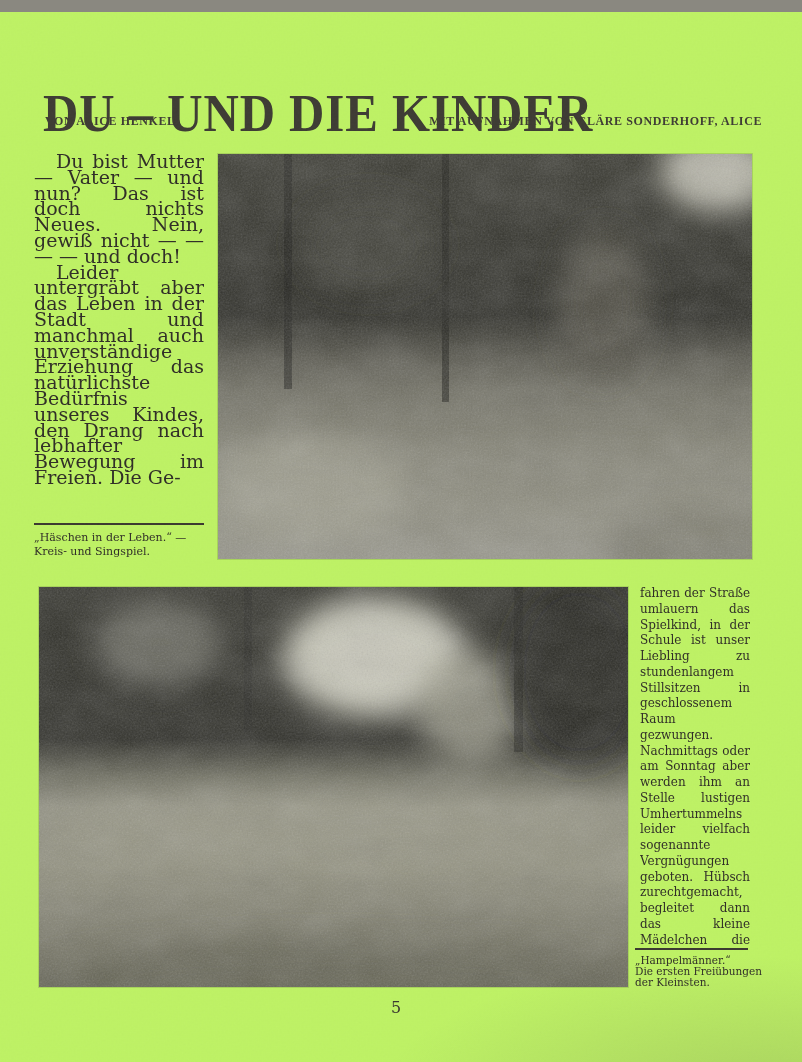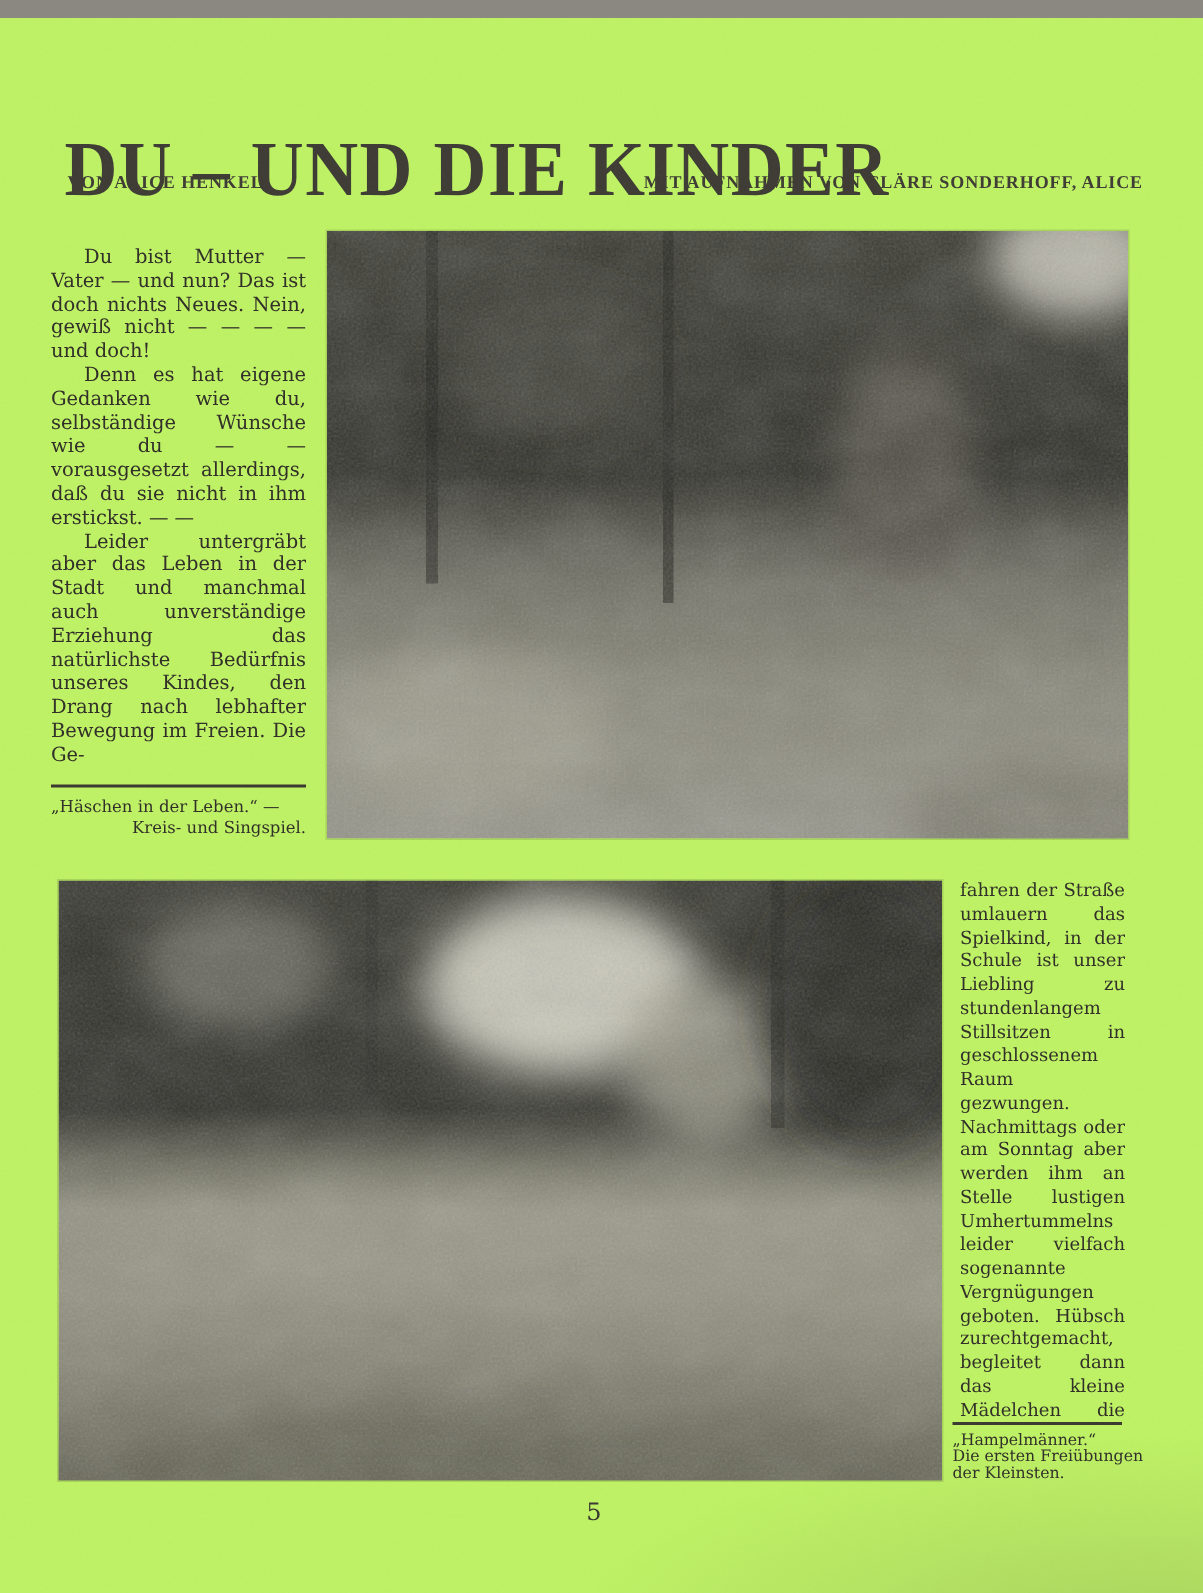--- a/index.html
+++ b/index.html
@@ -24,41 +24,41 @@
   .byline-author,.byline-credit{
     position:absolute;top:102px;
     font-family:"Liberation Serif",serif;
     font-weight:700;font-size:12px;letter-spacing:.6px;
     color:#3d3b33;white-space:nowrap;
   }
   .byline-author{left:45px;}
   .byline-credit{right:40px;}
   
   .col-left{
-    position:absolute;left:34px;top:152px;width:170px;height:372px;
+    position:absolute;left:34px;top:142px;width:170px;height:372px;
     overflow:hidden;
-    font-size:13px;line-height:15.8px;text-align:justify;
+    font-size:19px;line-height:15.8px;text-align:justify;
     color:#2f2d26;
   }
   .col-left p{margin:0;text-indent:22px;}
   .col-right{
     position:absolute;left:640px;top:574px;width:110px;height:360px;
     overflow:hidden;
     font-size:12px;line-height:15.75px;text-align:justify;
     color:#2f2d26;
   }
   .col-right p{margin:0;}
   .rule{position:absolute;height:2px;background:#3a382f;}
   .rule-left{left:34px;top:511px;width:170px;}
   .rule-right{left:635px;top:936px;width:113px;}
   .cap-left{
     position:absolute;left:34px;top:519px;width:170px;
     font-size:11px;line-height:13.5px;color:#2f2d26;
   }
-  .cap-left .l2{text-align:right;}
+  .cap-left .l2{text-align:left;}
   .cap-right{
     position:absolute;left:635px;top:943px;width:152px;
     font-size:10.5px;line-height:11px;color:#2f2d26;
   }
   
   .photo{position:absolute;outline:1px solid rgba(40,38,32,.15);}
   .photo-top{left:218px;top:142px;width:534px;height:405px;}
   .photo-bottom{left:39px;top:575px;width:589px;height:400px;}
   .photo svg{display:block;width:100%;height:100%;}
   
@@ -82,21 +82,20 @@
 
 <div class="page">
 
   <h1 class="title">DU – UND DIE KINDER</h1>
 
   <div class="byline-author">VON ALICE HENKEL</div>
   <div class="byline-credit">MIT AUFNAHMEN VON CLÄRE SONDERHOFF, ALICE</div>
 
   <div class="col-left">
     <p>Du bist Mutter — Vater — und nun? Das ist doch nichts Neues. Nein, gewiß nicht — — — — und doch!</p>
-    <p>Denn es hat eigene Gedanken wie du, selbständige Wünsche wie du — — vorausgesetzt allerdings, daß du sie nicht in ihm erstickst. — —</p>
     <p>Leider untergräbt aber das Leben in der Stadt und manchmal auch unverständige Erziehung das natürlichste Bedürfnis unseres Kindes, den Drang nach lebhafter Bewegung im Freien. Die Ge-</p>
   </div>
   <div class="rule rule-left"></div>
   <div class="cap-left">
     <div class="l1">„Häschen in der Leben.“ —</div>
     <div class="l2">Kreis- und Singspiel.</div>
   </div>
 
   <figure class="photo photo-top" style="margin:0">
     <svg viewBox="0 0 534 405" preserveAspectRatio="none">

